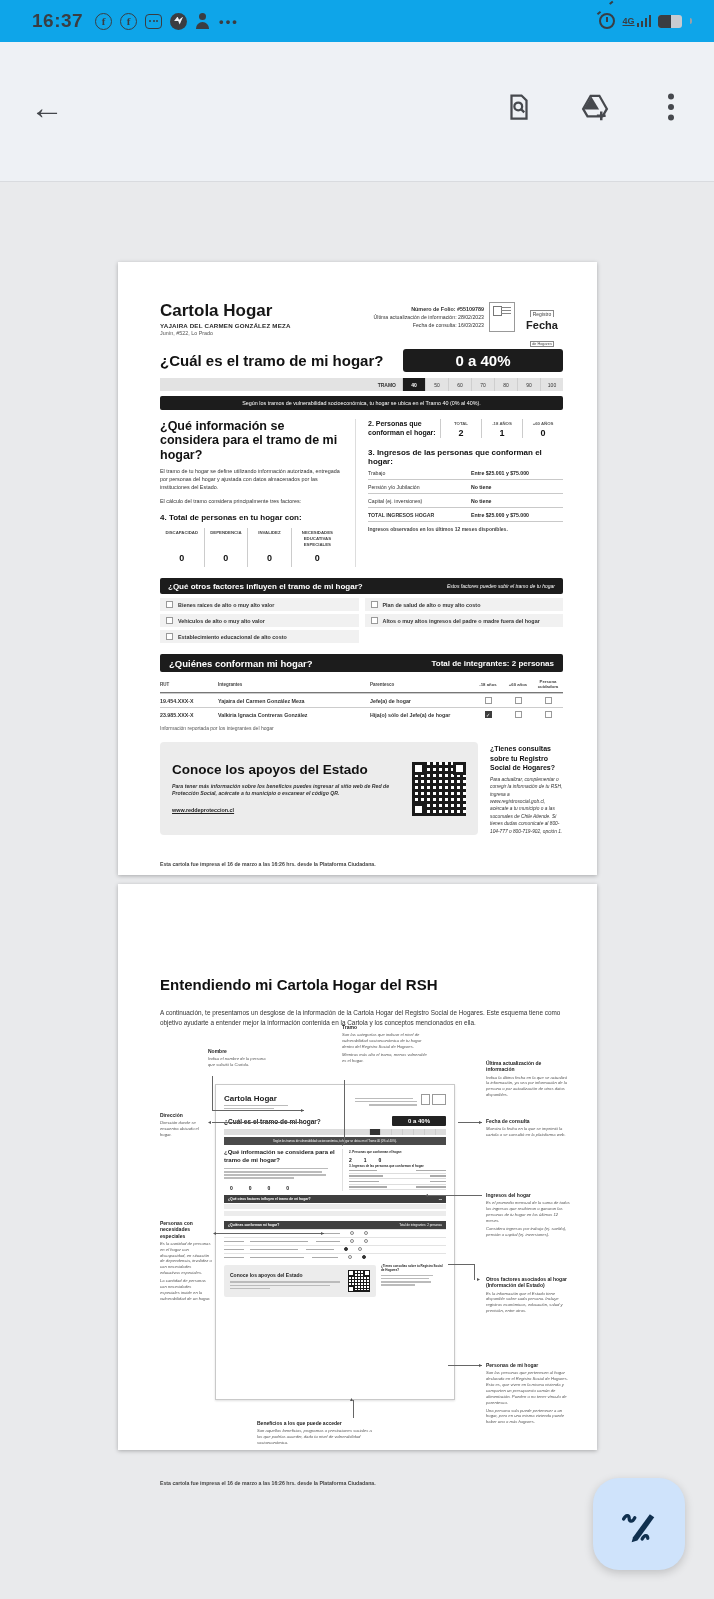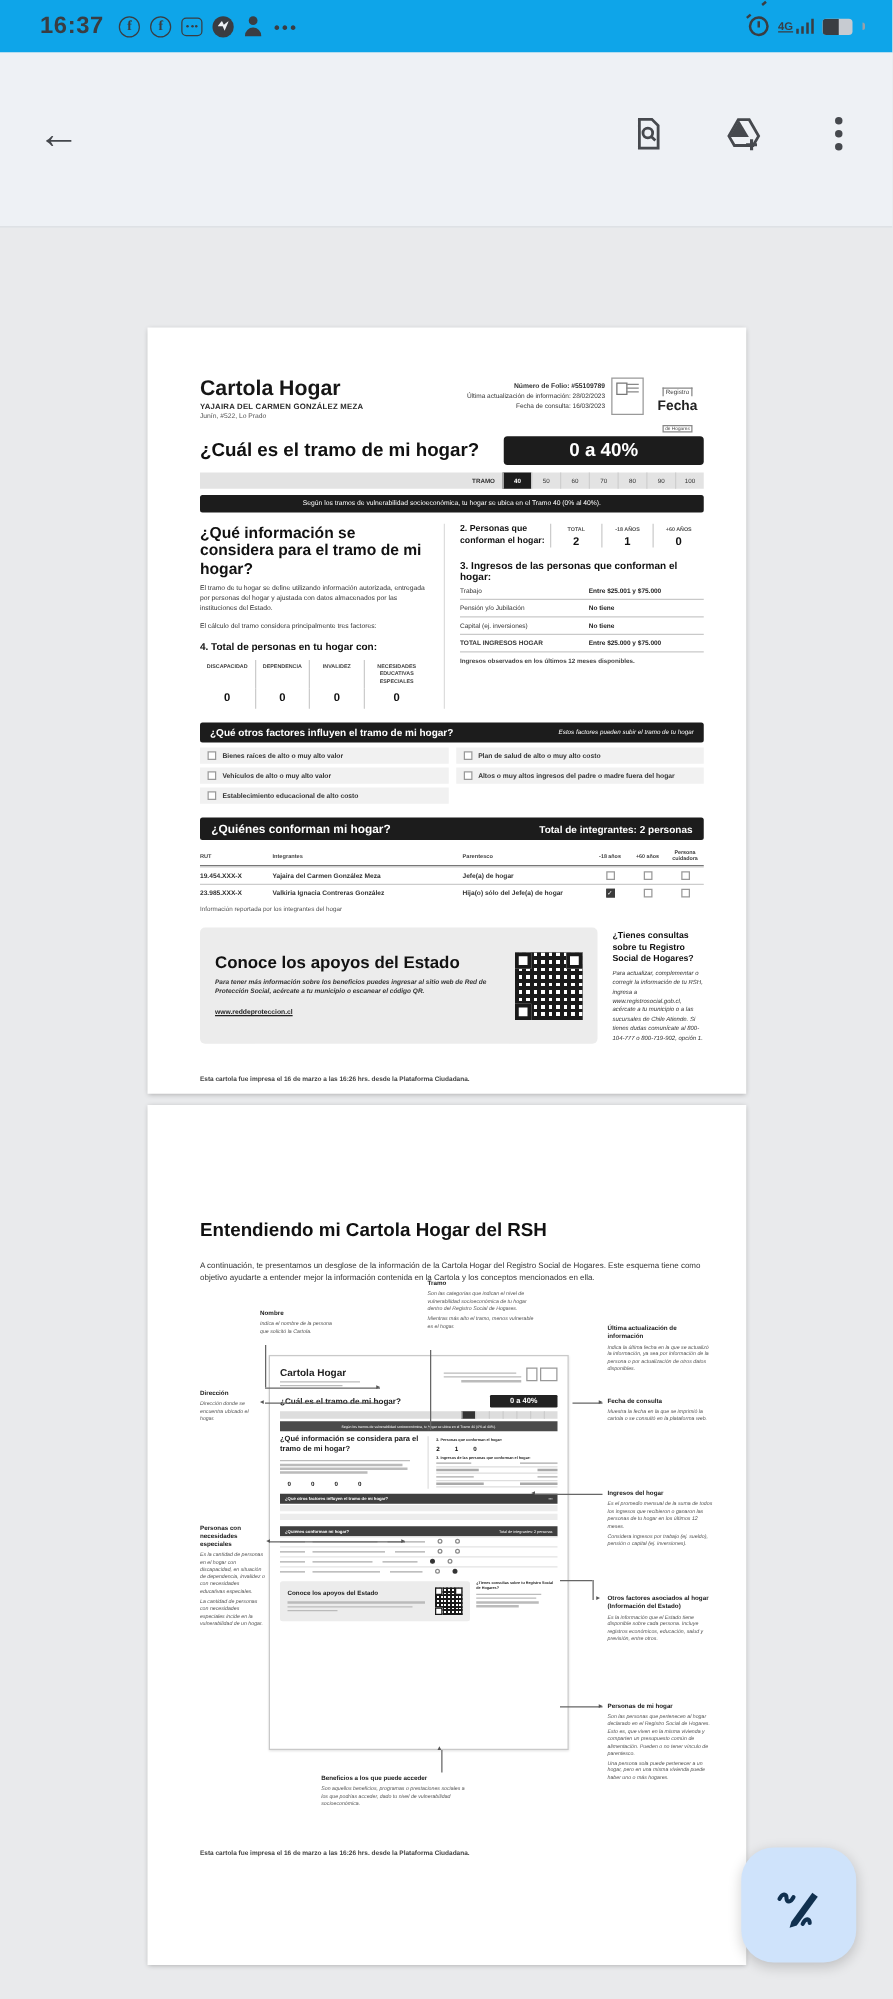--- a/index.html
+++ b/index.html
@@ -35,21 +35,21 @@
   .appbar { position:absolute; left:0; top:42px; width:714px; height:140px; background:#eef1f5; border-bottom:1px solid #d9dbdf; display:flex; align-items:center; padding:0 26px 10px 30px; }
   .back-btn { font-size:34px; color:#44474c; line-height:1; width:44px; }
   .appbar-title { font-size:36px; color:#46494e; margin-left:24px; white-space:nowrap; overflow:hidden; max-width:360px; letter-spacing:.5px; }
   .appbar-actions { margin-left:auto; display:flex; align-items:center; gap:42px; }
   .icon-btn { width:34px; height:34px; display:flex; align-items:center; justify-content:center; color:#46494e; }
 
   
   .viewer { position:absolute; left:0; top:183px; width:714px; height:1416px; background:#e9eaec; }
   .sheet { position:absolute; left:118px; width:479px; background:#fff; box-shadow:0 1px 4px rgba(0,0,0,.28); }
   .sheet1 { top:79px; height:613px; padding:40px 34px 0 42px; }
-  .sheet2 { top:701px; height:688px; }
+  .sheet2 { top:701px; height:566px; }
 
   
   .doc-head { display:flex; }
   .doc-title { font-size:17px; font-weight:bold; color:#161616; line-height:1.05; }
   .doc-holder { font-size:6.2px; font-weight:bold; color:#2a2a2a; margin-top:2px; letter-spacing:.2px; }
   .doc-addr { font-size:5.4px; color:#555; margin-top:1px; }
   .head-meta { margin-left:auto; text-align:right; font-size:5.2px; color:#333; line-height:1.5; padding-top:3px; }
   .head-meta b { font-size:5.4px; }
   .gov-logo { width:26px; height:30px; border:1px solid #999; margin-left:5px; position:relative; }
   .gov-logo::before { content:""; position:absolute; left:3px; top:3px; width:7px; height:8px; border:1px solid #777; }

